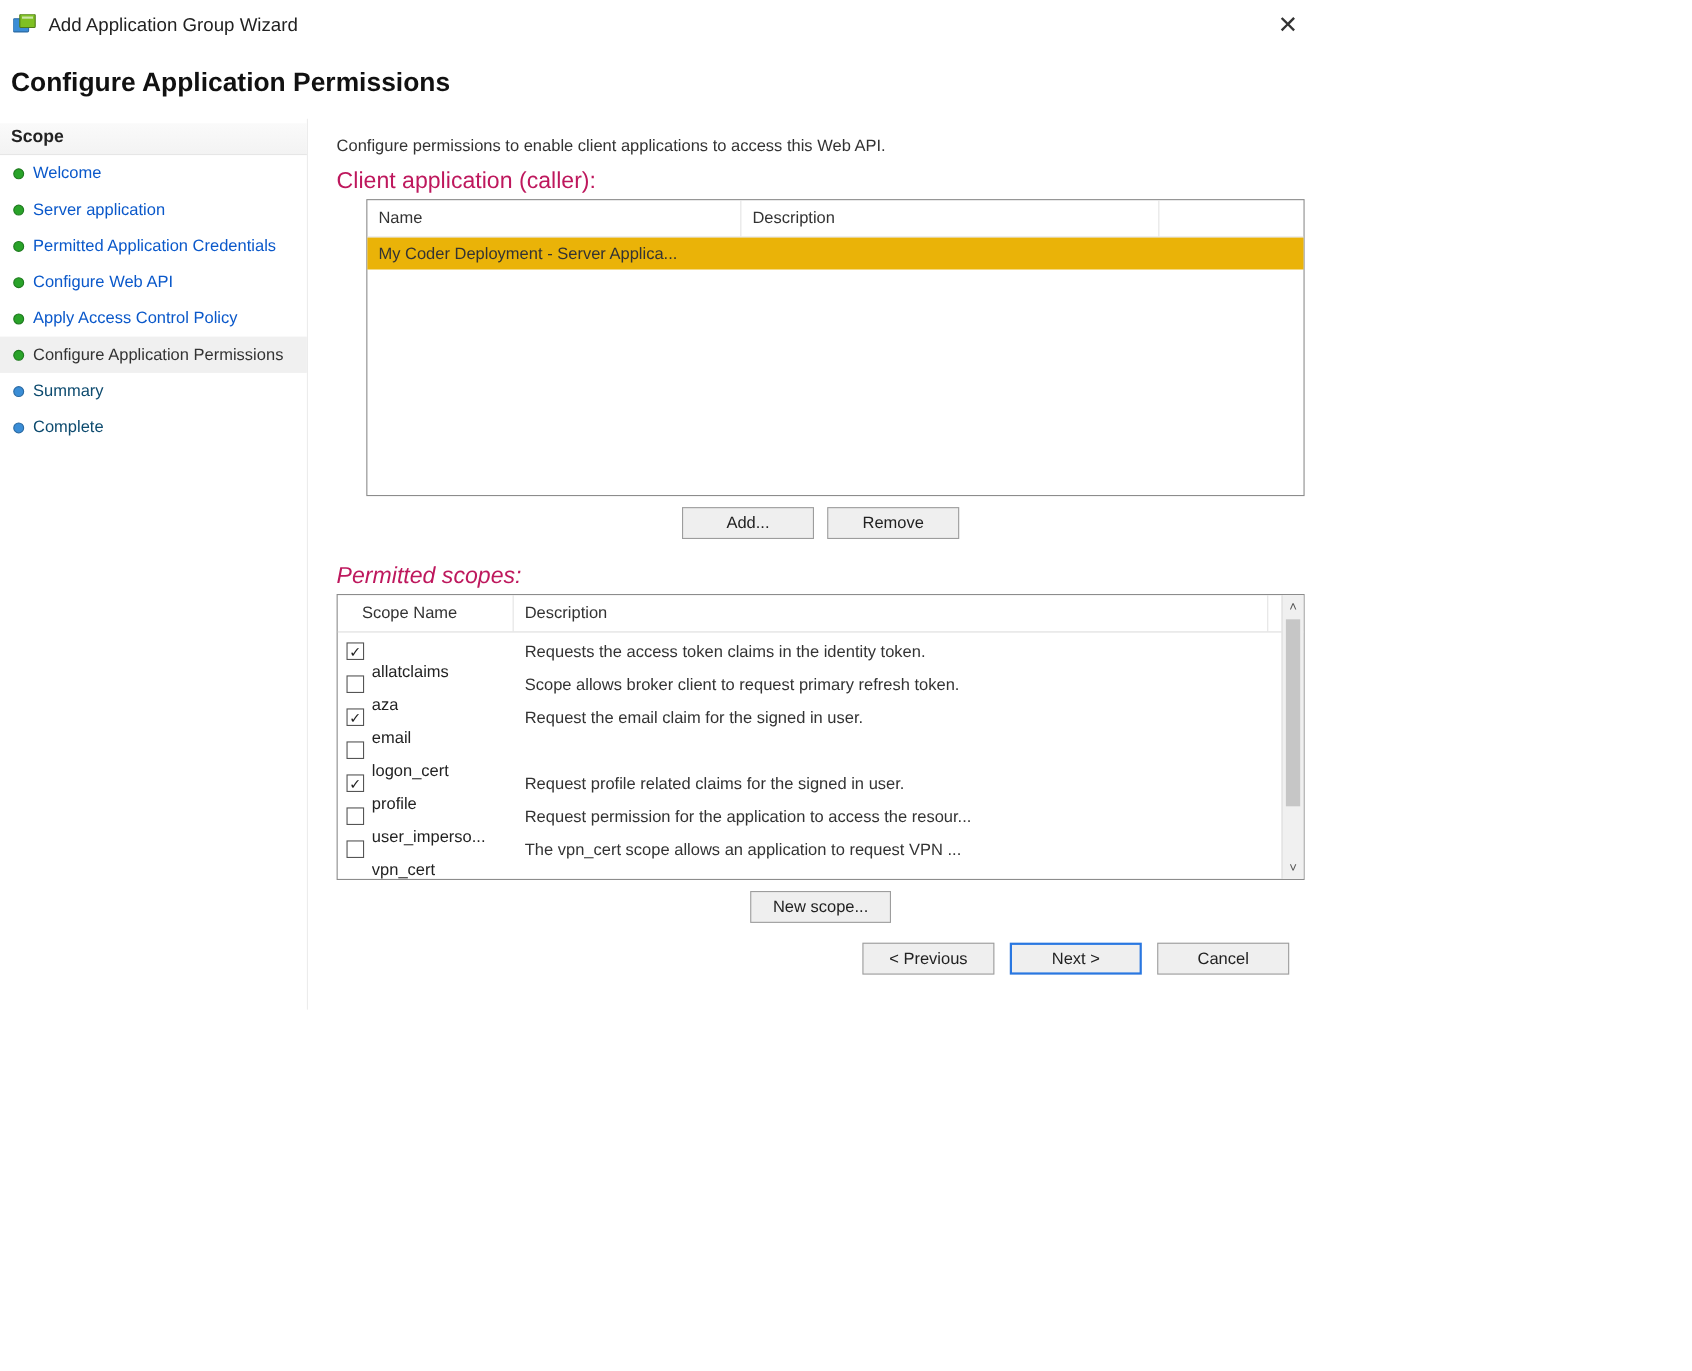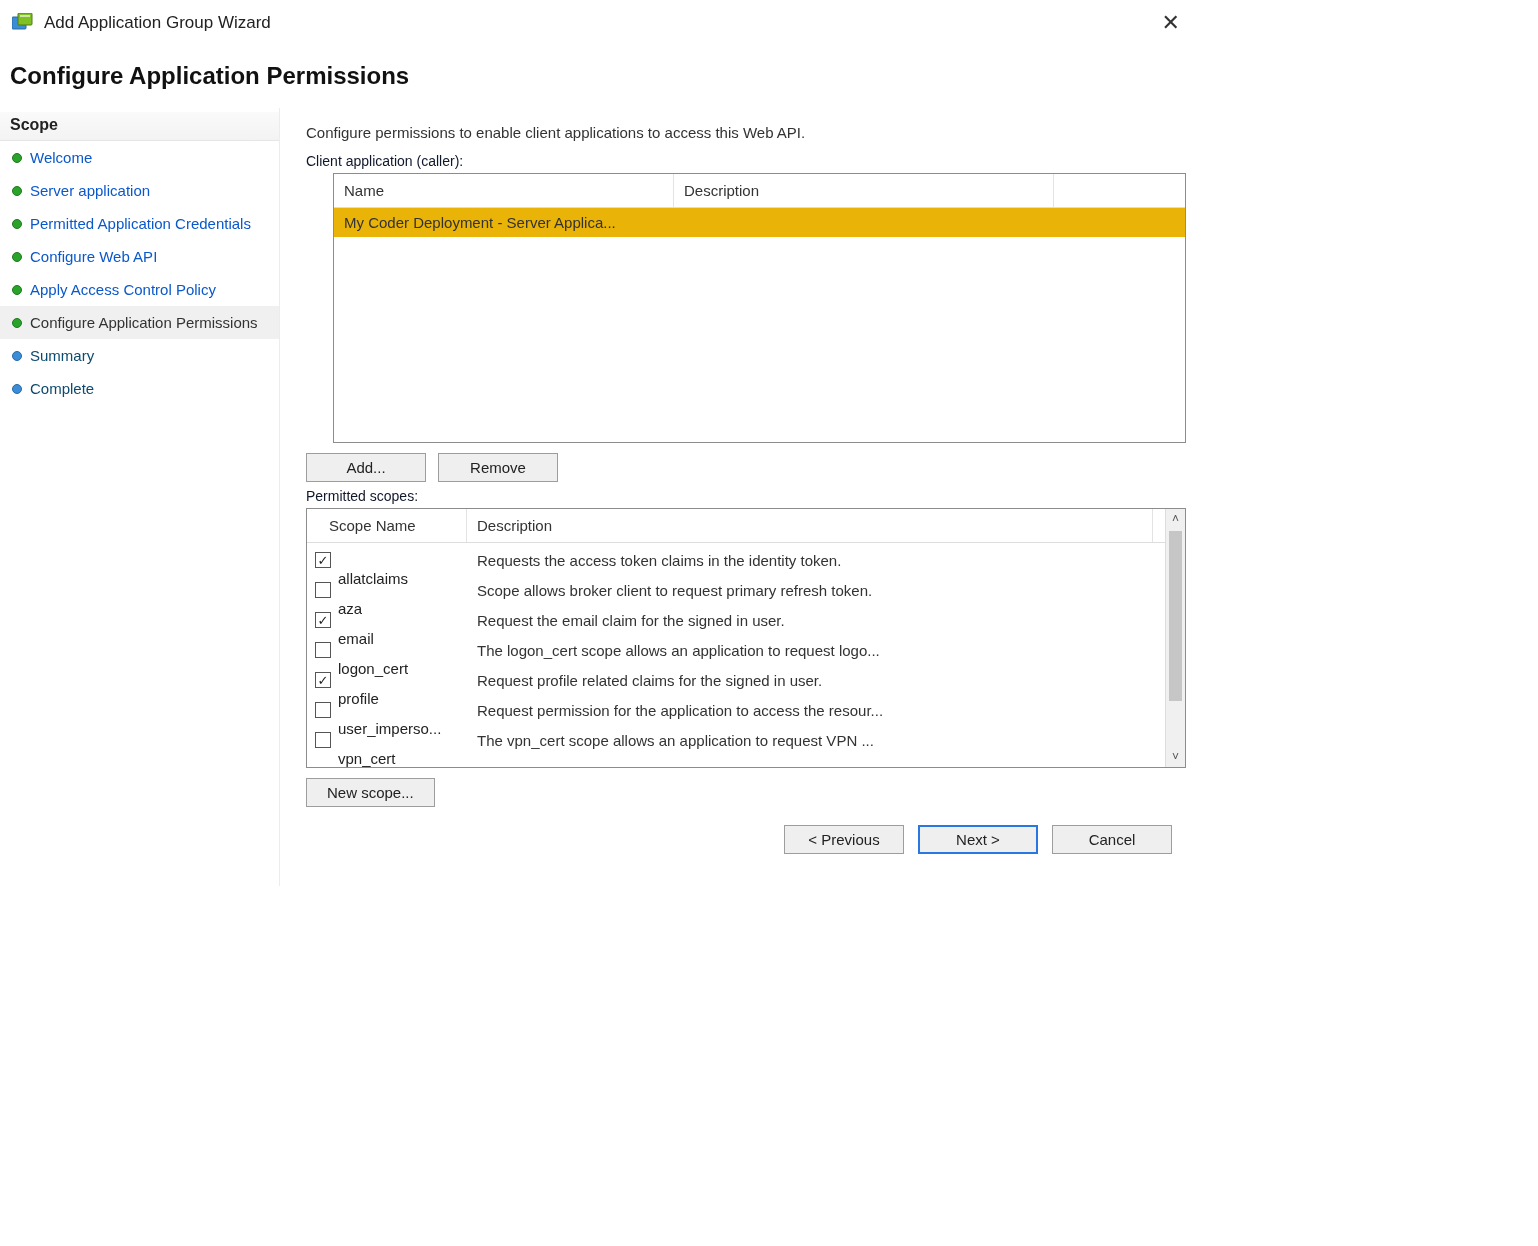--- a/index.html
+++ b/index.html
@@ -38,39 +38,39 @@
   .step-link { color:#0a58ca; text-decoration:none; }
   .step-text-current { color:#333; }
   .step-text-pending { color:#0c4a6e; }
   .bullet { width:10px; height:10px; border-radius:50%; margin-top:4px; flex:0 0 auto;}
   .bullet.done { background:#29a329; border:1px solid #1f7a1f;}
   .bullet.current { background:#29a329; border:1px solid #1f7a1f;}
   .bullet.pending { background:#3a8dd6; border:1px solid #2a6aa3;}
 
   .main { padding: 12px 14px 14px 26px; }
   .intro { margin: 4px 0 12px 0; font-size:15px; color:#333;}
-  .label { margin: 6px 0 4px 0; font-size:14px; color:#0f172a;}
+  .label { margin: 6px 0 4px 0; font-size:21px; color:#be185d;}
 
   .listbox { border:1px solid #8c8c8c; background:#fff; }
   .client-list { height: 270px; margin-left: 27px; }
   .lh { display:grid; grid-template-columns: 340px 380px 1fr; border-bottom:1px solid #ddd;}
   .lh > div { padding:8px 10px; border-right:1px solid #e3e3e3; font-size:15px; color:#333;}
   .lh > div:last-child { border-right:none; }
   .lr { display:grid; grid-template-columns: 340px 380px 1fr; background:#eab308;}
   .lr > div { padding:6px 10px; font-size:15px; color:#333; overflow:hidden; text-overflow:ellipsis; white-space:nowrap;}
 
-  .button-row { display:flex; justify-content:flex-start; gap:12px; margin-top:10px; }
+  .button-row { display:flex; justify-content:center; gap:12px; margin-top:10px; }
   button.win {
     font: inherit; font-size:15px;
     background:#efefef; border:1px solid #9d9d9d; color:#222;
     padding:5px 20px; min-width:120px; cursor:pointer;
   }
   button.win.primary { border:2px solid #2977e1; padding:4px 19px; }
 
-  .scopes-box { margin-top:6px; }
+  .scopes-box { margin-top:22px;font-style:italic; }
   .scopes-list { height:260px; position:relative; }
   .scopes-head { display:grid; grid-template-columns:160px 1fr 32px; border-bottom:1px solid #ddd;}
   .scopes-head > div { padding:8px 10px; border-right:1px solid #e3e3e3; font-size:15px; color:#333;}
   .scopes-head > div:nth-child(1){ padding-left:22px;}
   .scopes-head > div:last-child { border-right:none; }
   .scopes-body { position:absolute; top:36px; bottom:0; left:0; right:0; overflow:hidden;}
   .scope-row { display:grid; grid-template-columns:160px 1fr 32px; align-items:center; height:30px;}
   .scope-row .c1 { display:flex; align-items:center; gap:7px; padding-left:8px; overflow:hidden;}
   .scope-row .c1 .scope-name { overflow:hidden; text-overflow:ellipsis; white-space:nowrap;margin-top:36px;}
   .scope-row .c2 { padding-left:10px; overflow:hidden; text-overflow:ellipsis; white-space:nowrap; color:#333;}
@@ -197,21 +197,20 @@
                 <span class="scope-name">email</span>
               </div>
               <div class="c2">Request the email claim for the signed in user.</div>
               <div></div>
             </div>
             <div class="scope-row">
               <div class="c1">
                 <span class="chk"></span>
                 <span class="scope-name">logon_cert</span>
               </div>
-              <div class="c2">The logon_cert scope allows an application to request logo...</div>
               <div></div>
             </div>
             <div class="scope-row">
               <div class="c1">
                 <span class="chk checked"></span>
                 <span class="scope-name">profile</span>
               </div>
               <div class="c2">Request profile related claims for the signed in user.</div>
               <div></div>
             </div>

